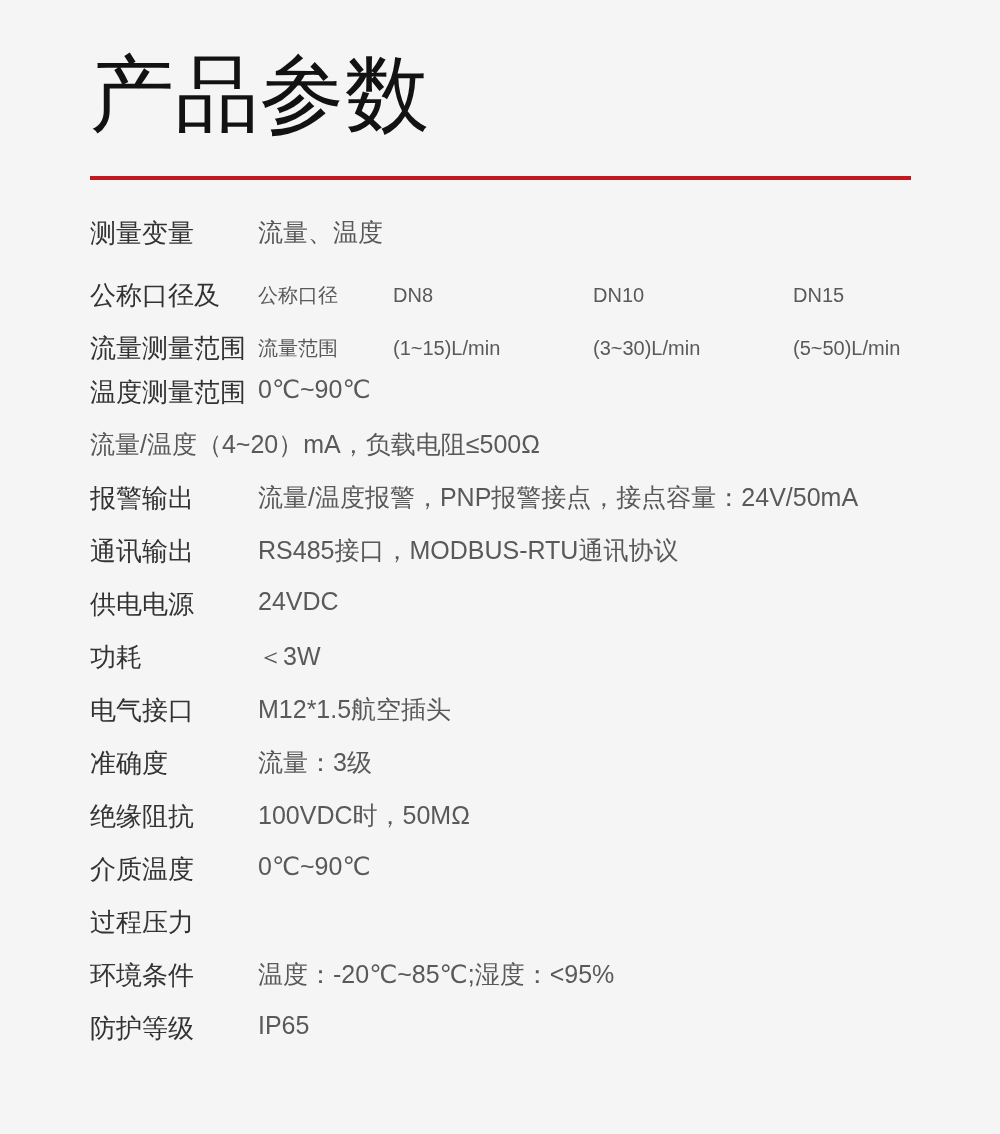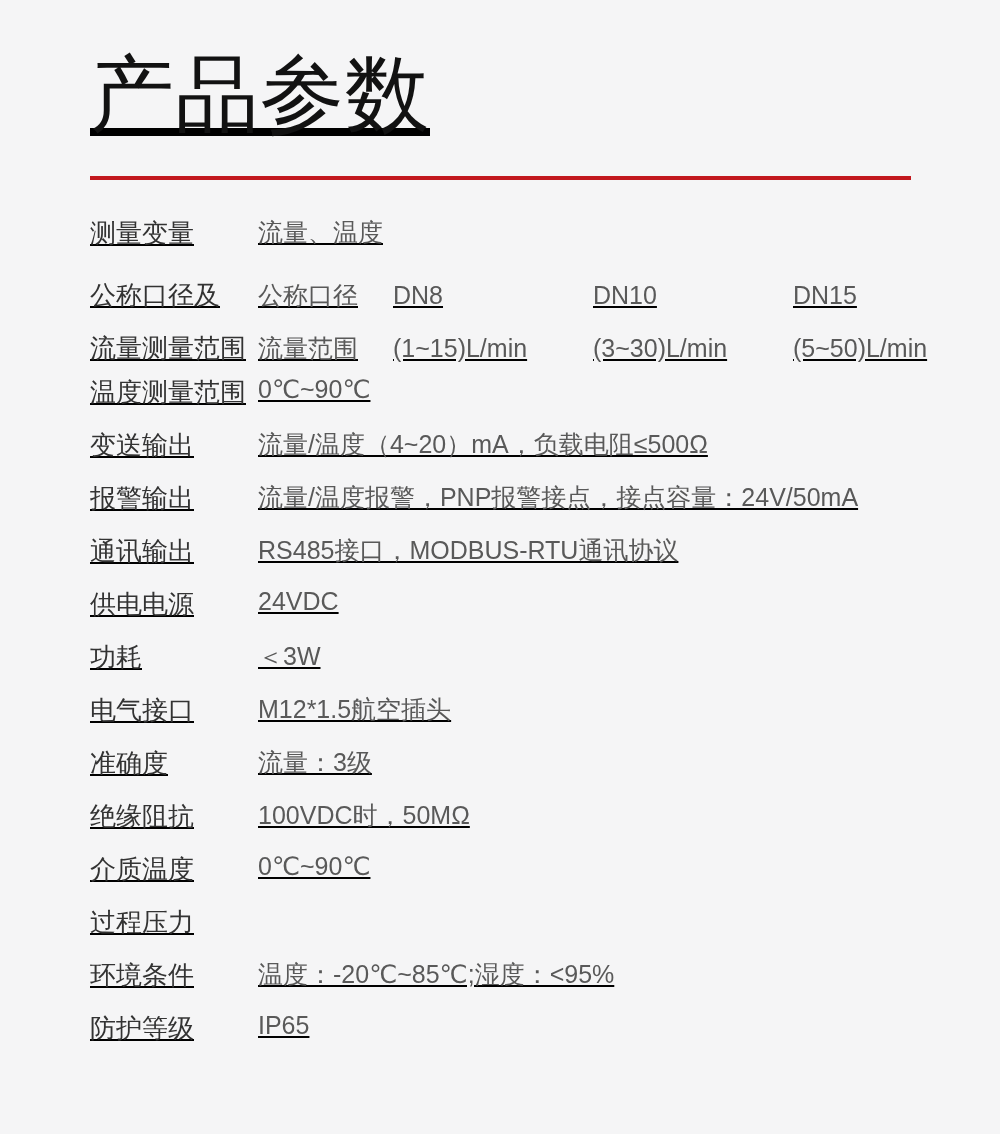--- a/index.html
+++ b/index.html
@@ -9,21 +9,21 @@
     --label:#333333;
     --value:#595959;
   }
   *{box-sizing:border-box;margin:0;padding:0;}
   html,body{width:1000px;height:1134px;}
   body{
     background:var(--background);
     font-family:"Liberation Sans","DejaVu Sans",sans-serif;
     overflow:hidden;
   }
-  .page{width:1000px;padding:0 89px 0 90px;text-decoration:underline;}
+  .page{width:1000px;padding:0 89px 0 90px;}
   .page-title{
     padding-top:44px;
     font-size:84px;
     line-height:100px;
     font-weight:400;
     letter-spacing:1px;
     color:var(--title);
     white-space:nowrap;
   }
   .divider{
@@ -54,21 +54,21 @@
     color:var(--value);
     white-space:nowrap;
   }
   .nominal-grid{
     display:grid;
     grid-template-columns:135px 200px 200px auto;
     grid-auto-rows:53px;
     align-items:center;
   }
   .ncell{
-    font-size:25px;
+    font-size:20px;
     color:var(--value);
     white-space:nowrap;
   }
 </style>
 </head>
 <body>
 
 <div class="page">
 
   <h1 class="page-title">产品参数</h1>
@@ -98,21 +98,20 @@
         <div class="ncell">(5~50)L/min</div>
       </div>
     </div>
 
     <div class="spec-row">
       <div class="spec-label">温度测量范围</div>
       <div class="spec-value">0℃~90℃</div>
     </div>
 
     <div class="spec-row">
-      <div class="spec-label">变送输出</div>
       <div class="spec-value">流量/温度（4~20）mA，负载电阻≤500Ω</div>
     </div>
 
     <div class="spec-row">
       <div class="spec-label">报警输出</div>
       <div class="spec-value">流量/温度报警，PNP报警接点，接点容量：24V/50mA</div>
     </div>
 
     <div class="spec-row">
       <div class="spec-label">通讯输出</div>

